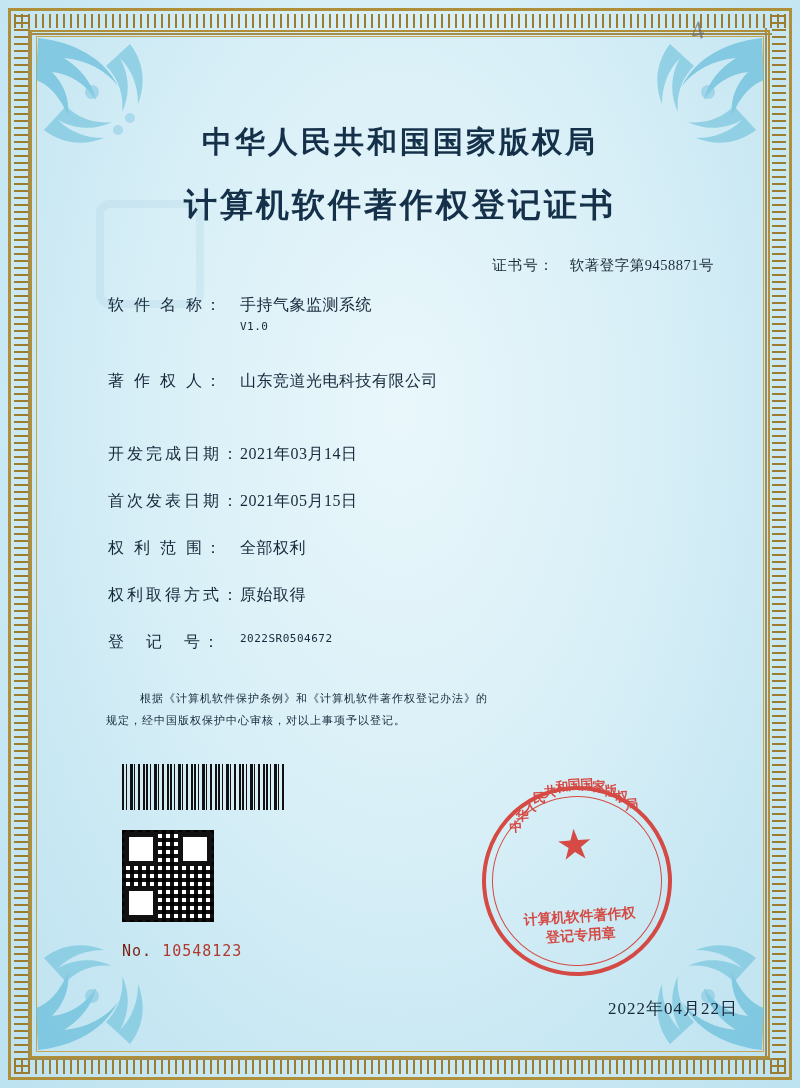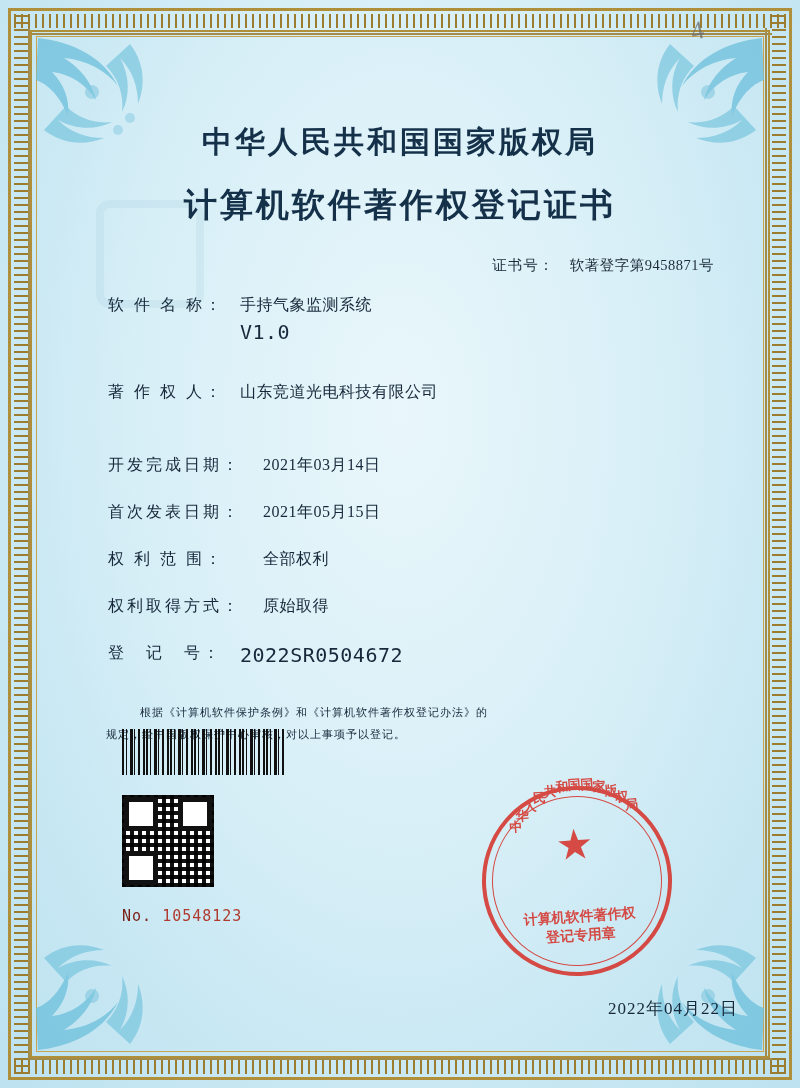--- a/index.html
+++ b/index.html
@@ -147,45 +147,45 @@
   }
   .field-value {
     font-size: 16px;
     color: #16283a;
     font-family: "Liberation Serif", serif;
     letter-spacing: .5px;
     text-align: center;
   }
   .field-value.mono {
     font-family: "DejaVu Sans Mono", monospace;
-    font-size: 20px;
+    font-size: 11px;
   }
 
   .gap-lg { height: 34px; }
   .gap-sm { height: 14px; }
 
-  .row-spaced { margin-bottom: 26px; gap: 23px; }
+  .row-spaced { margin-bottom: 26px; }
 
   .statement {
     margin-top: 34px;
     padding: 0 46px 0 62px;
     font-family: "Liberation Serif", serif;
     font-size: 11px;
     color: #16283a;
     line-height: 2.0;
     letter-spacing: 1px;
     text-align: justify;
   }
   .statement .indent { display: inline-block; width: 34px; }
 
   
   .barcode-area {
     position: absolute;
     left: 122px;
-    top: 729px;
+    top: 764px;
   }
   .barcode {
     width: 164px;
     height: 46px;
     background-image:
       repeating-linear-gradient(90deg,
         #111 0 2px, transparent 2px 4px,
         #111 4px 5px, transparent 5px 8px,
         #111 8px 11px, transparent 11px 12px,
         #111 12px 13px, transparent 13px 16px,

